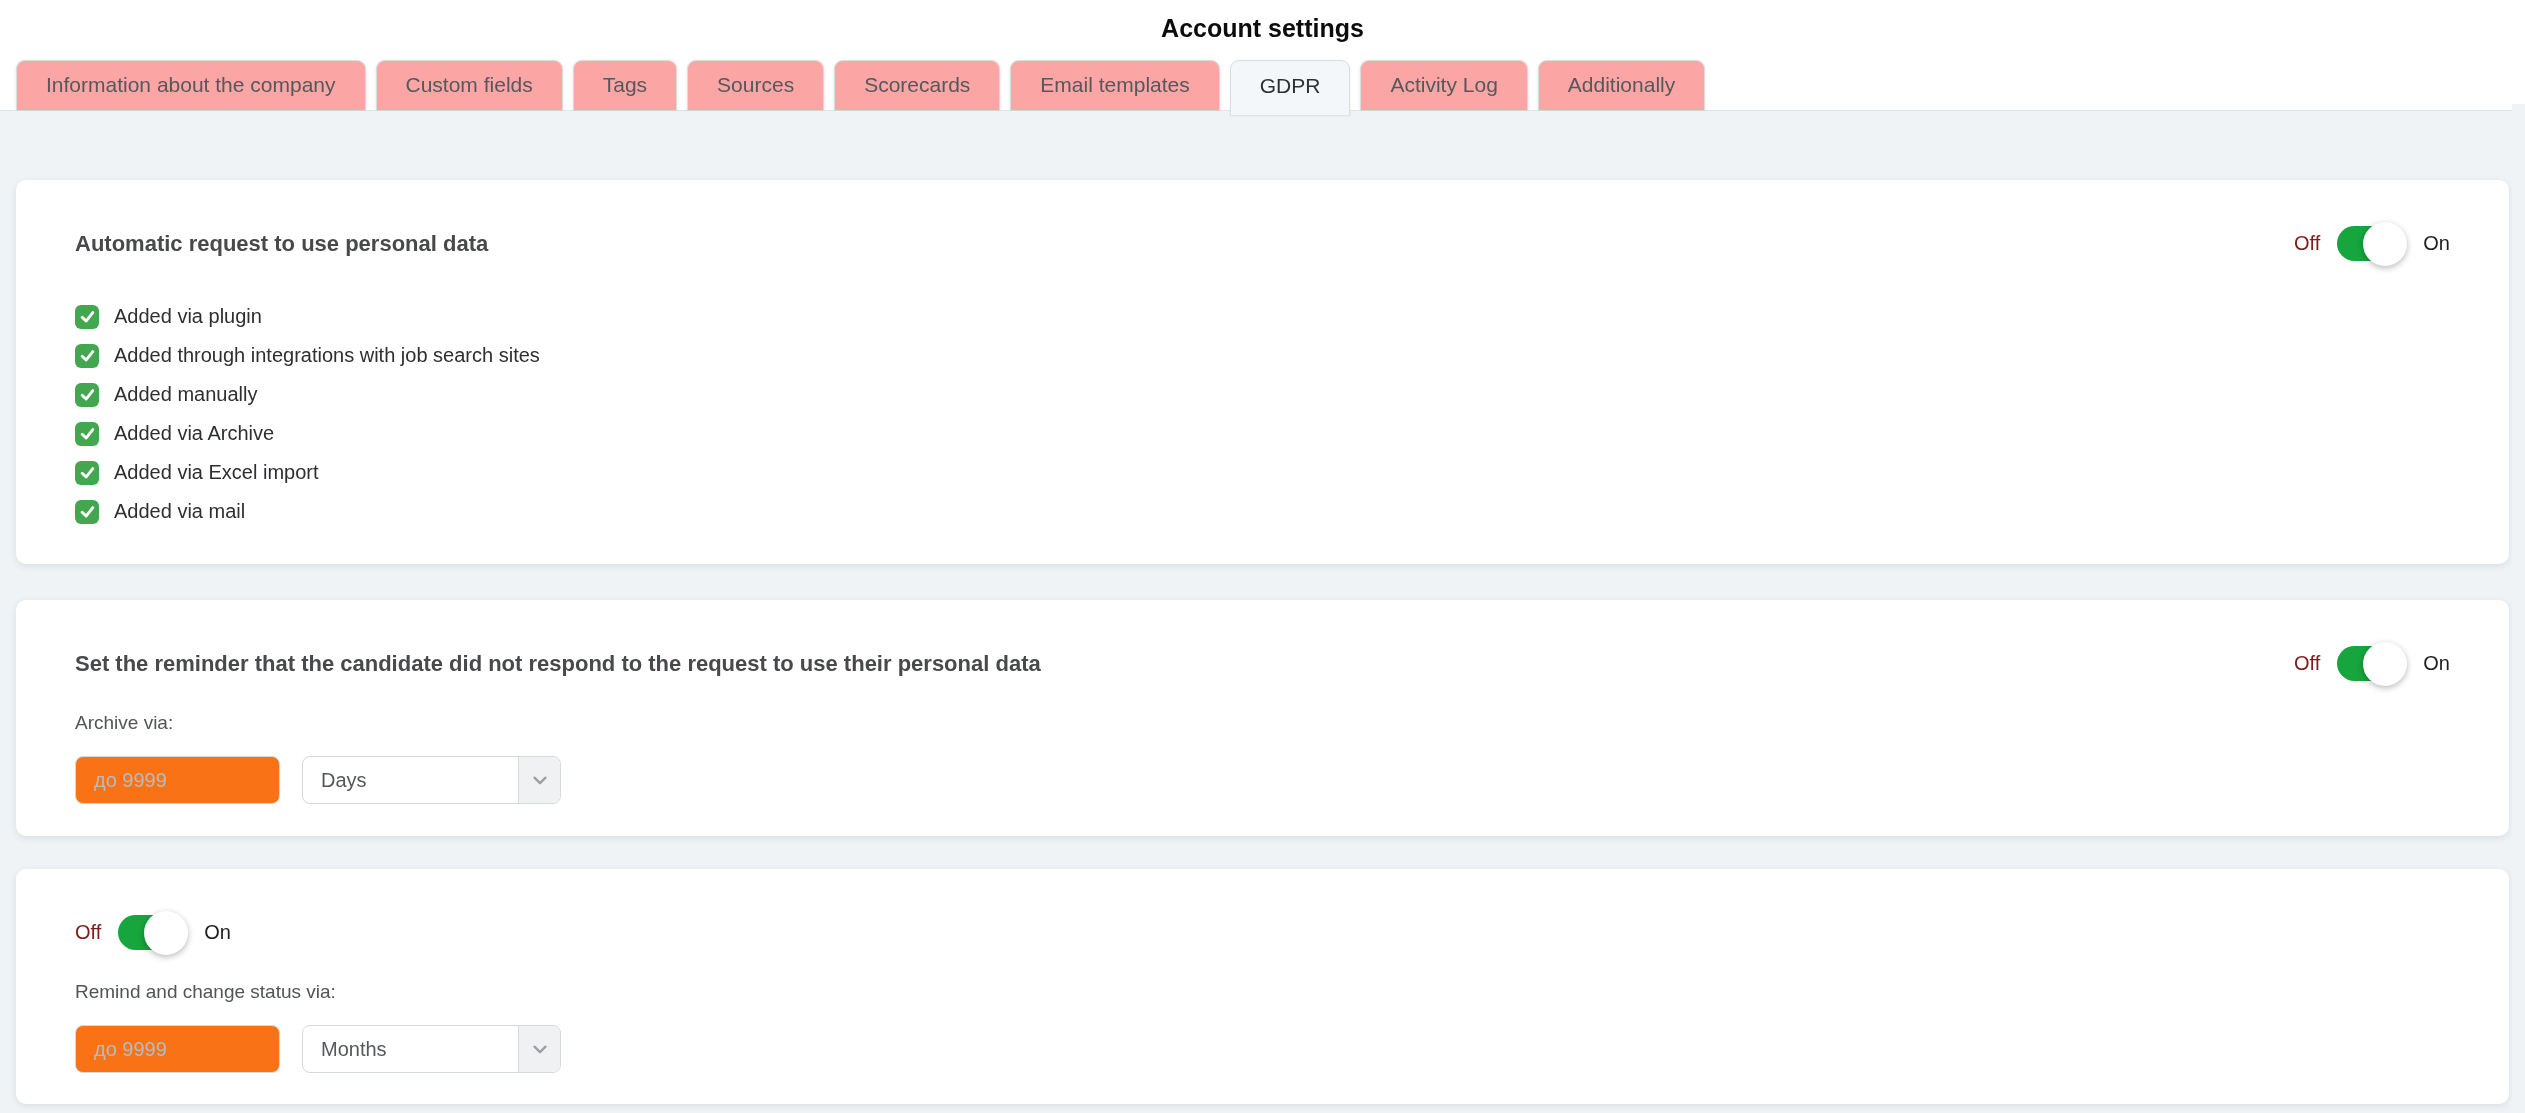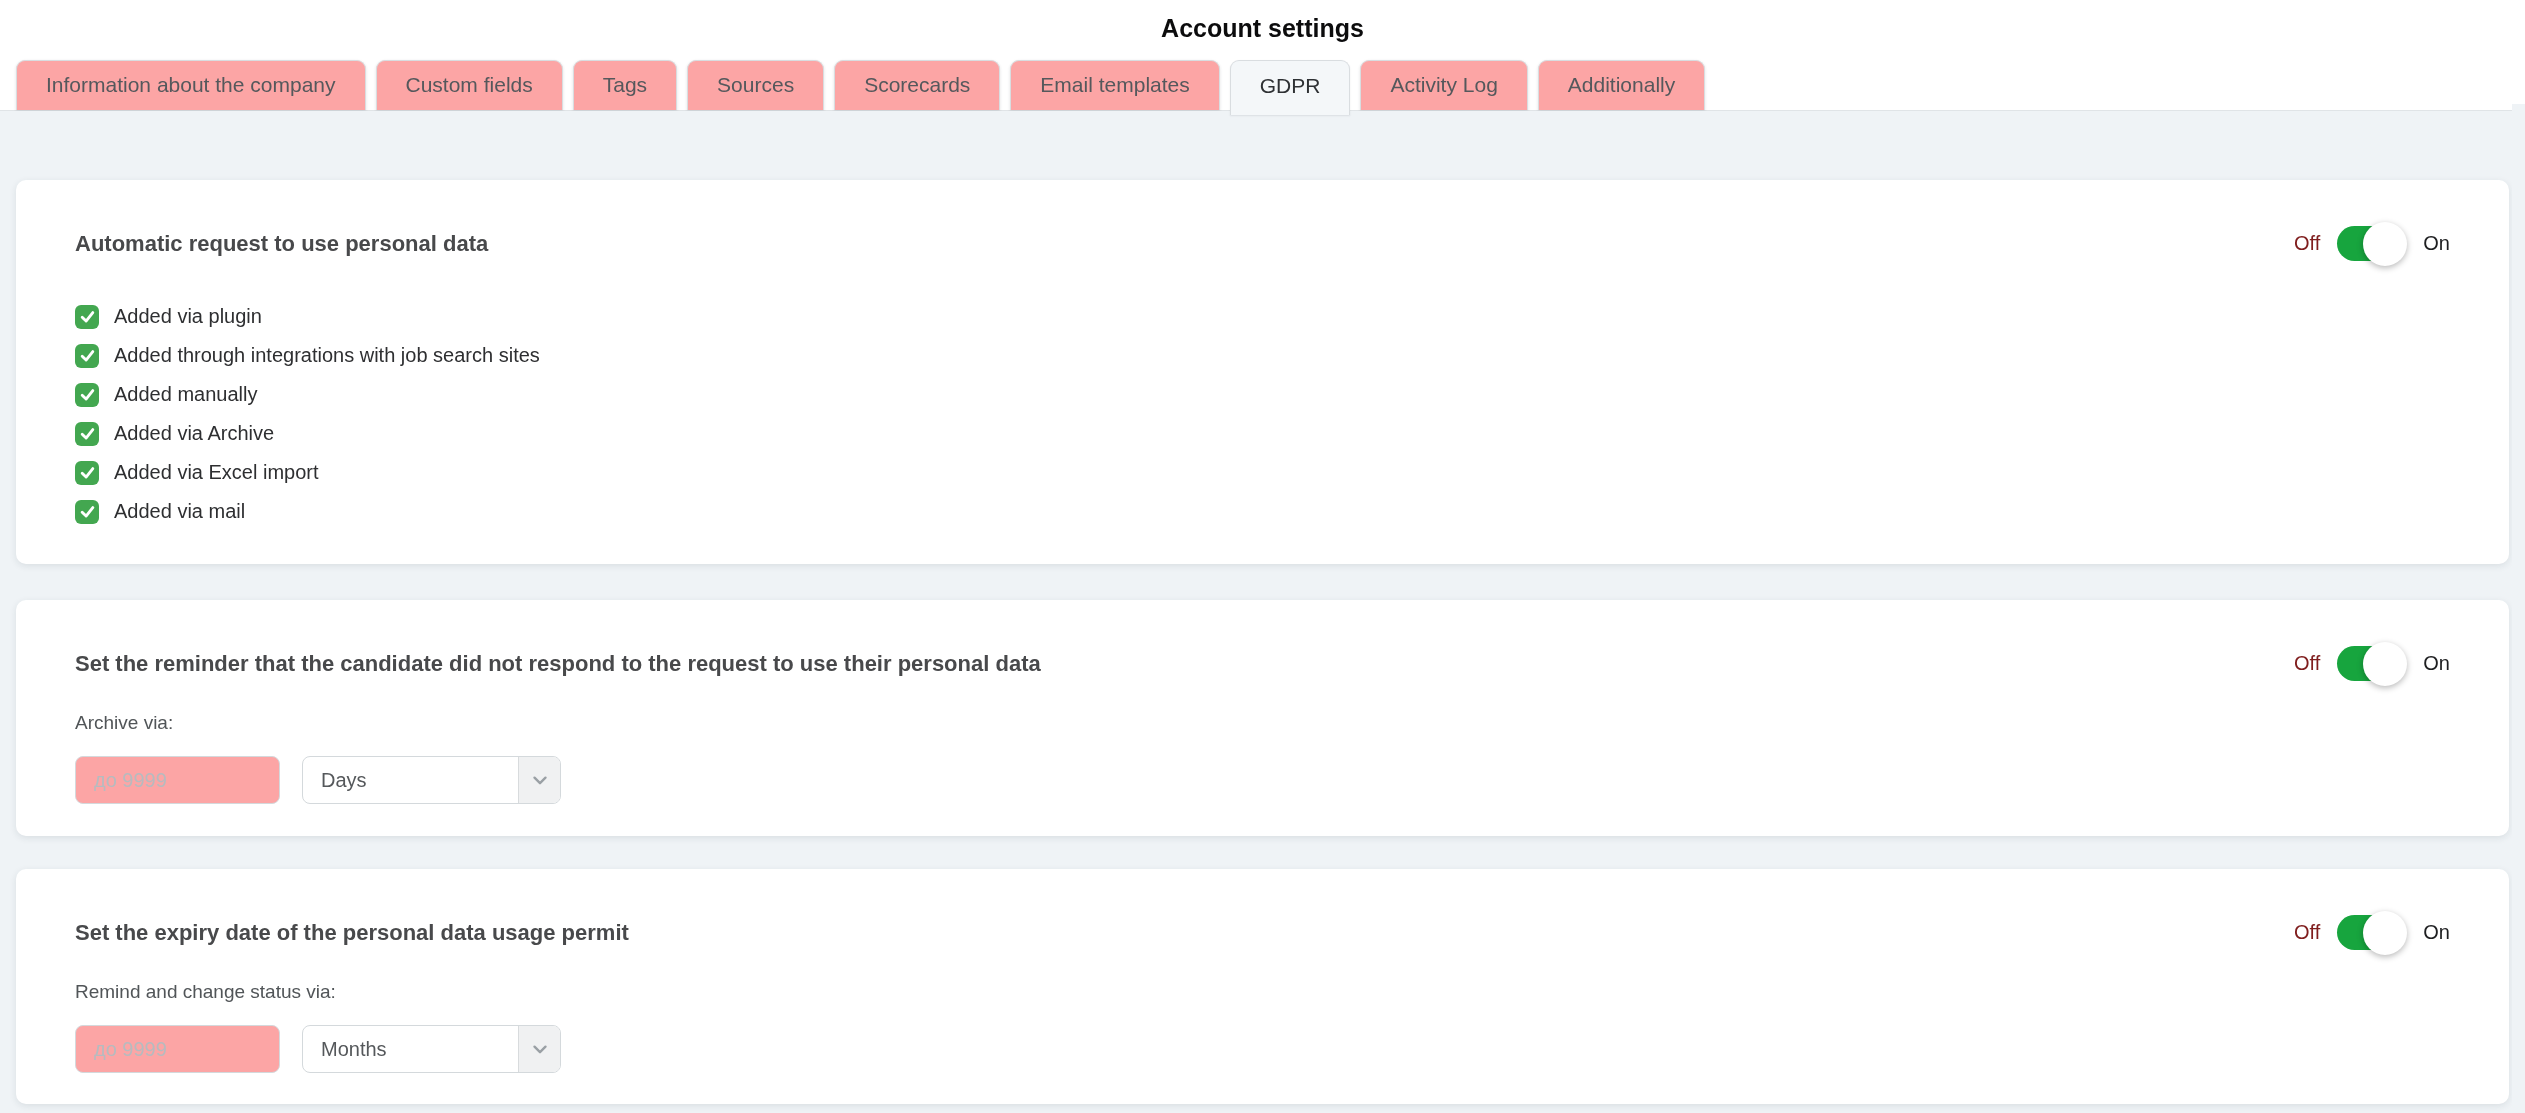--- a/index.html
+++ b/index.html
@@ -110,21 +110,21 @@
     font-size: 19px; line-height: 24px; color: #515558;
   }
   .field-row { display: flex; margin-top: 21px; }
   .num-input {
     width: 205px; height: 48px;
     border: 1.5px solid #d4d9dc;
     border-radius: 8px;
     padding: 0 18px;
     font-family: "Liberation Sans", sans-serif;
     font-size: 20px; color: #333;
-    background: #fca5a5;
+    background: #f97316;
     outline: none;
   }
   .num-input::placeholder { color: #b6bbbf; }
   .select {
     width: 259px; height: 48px;
     margin-left: 22px;
     border: 1.5px solid #d4d9dc;
     border-radius: 8px;
     background: #ffffff;
     display: flex; align-items: center;
@@ -254,21 +254,20 @@
           <svg width="22" height="22" viewBox="0 0 24 24" fill="none">
               <polyline points="6,9.5 12,15.5 18,9.5" stroke="#9aa0a5" stroke-width="2.6" stroke-linecap="round" stroke-linejoin="round"></polyline>
             </svg>
         </span>
       </div>
     </div>
   </section>
 
   <section class="card card-3">
     <div class="card-head">
-      <h2 class="card-title">Set the expiry date of the personal data usage permit</h2>
       <div class="toggle-group">
         <span class="toggle-off">Off</span>
         <div class="switch">
             <div class="knob"></div>
           </div>
         <span class="toggle-on">On</span>
       </div>
     </div>
     <div class="field-label">Remind and change status via:</div>
     <div class="field-row">

